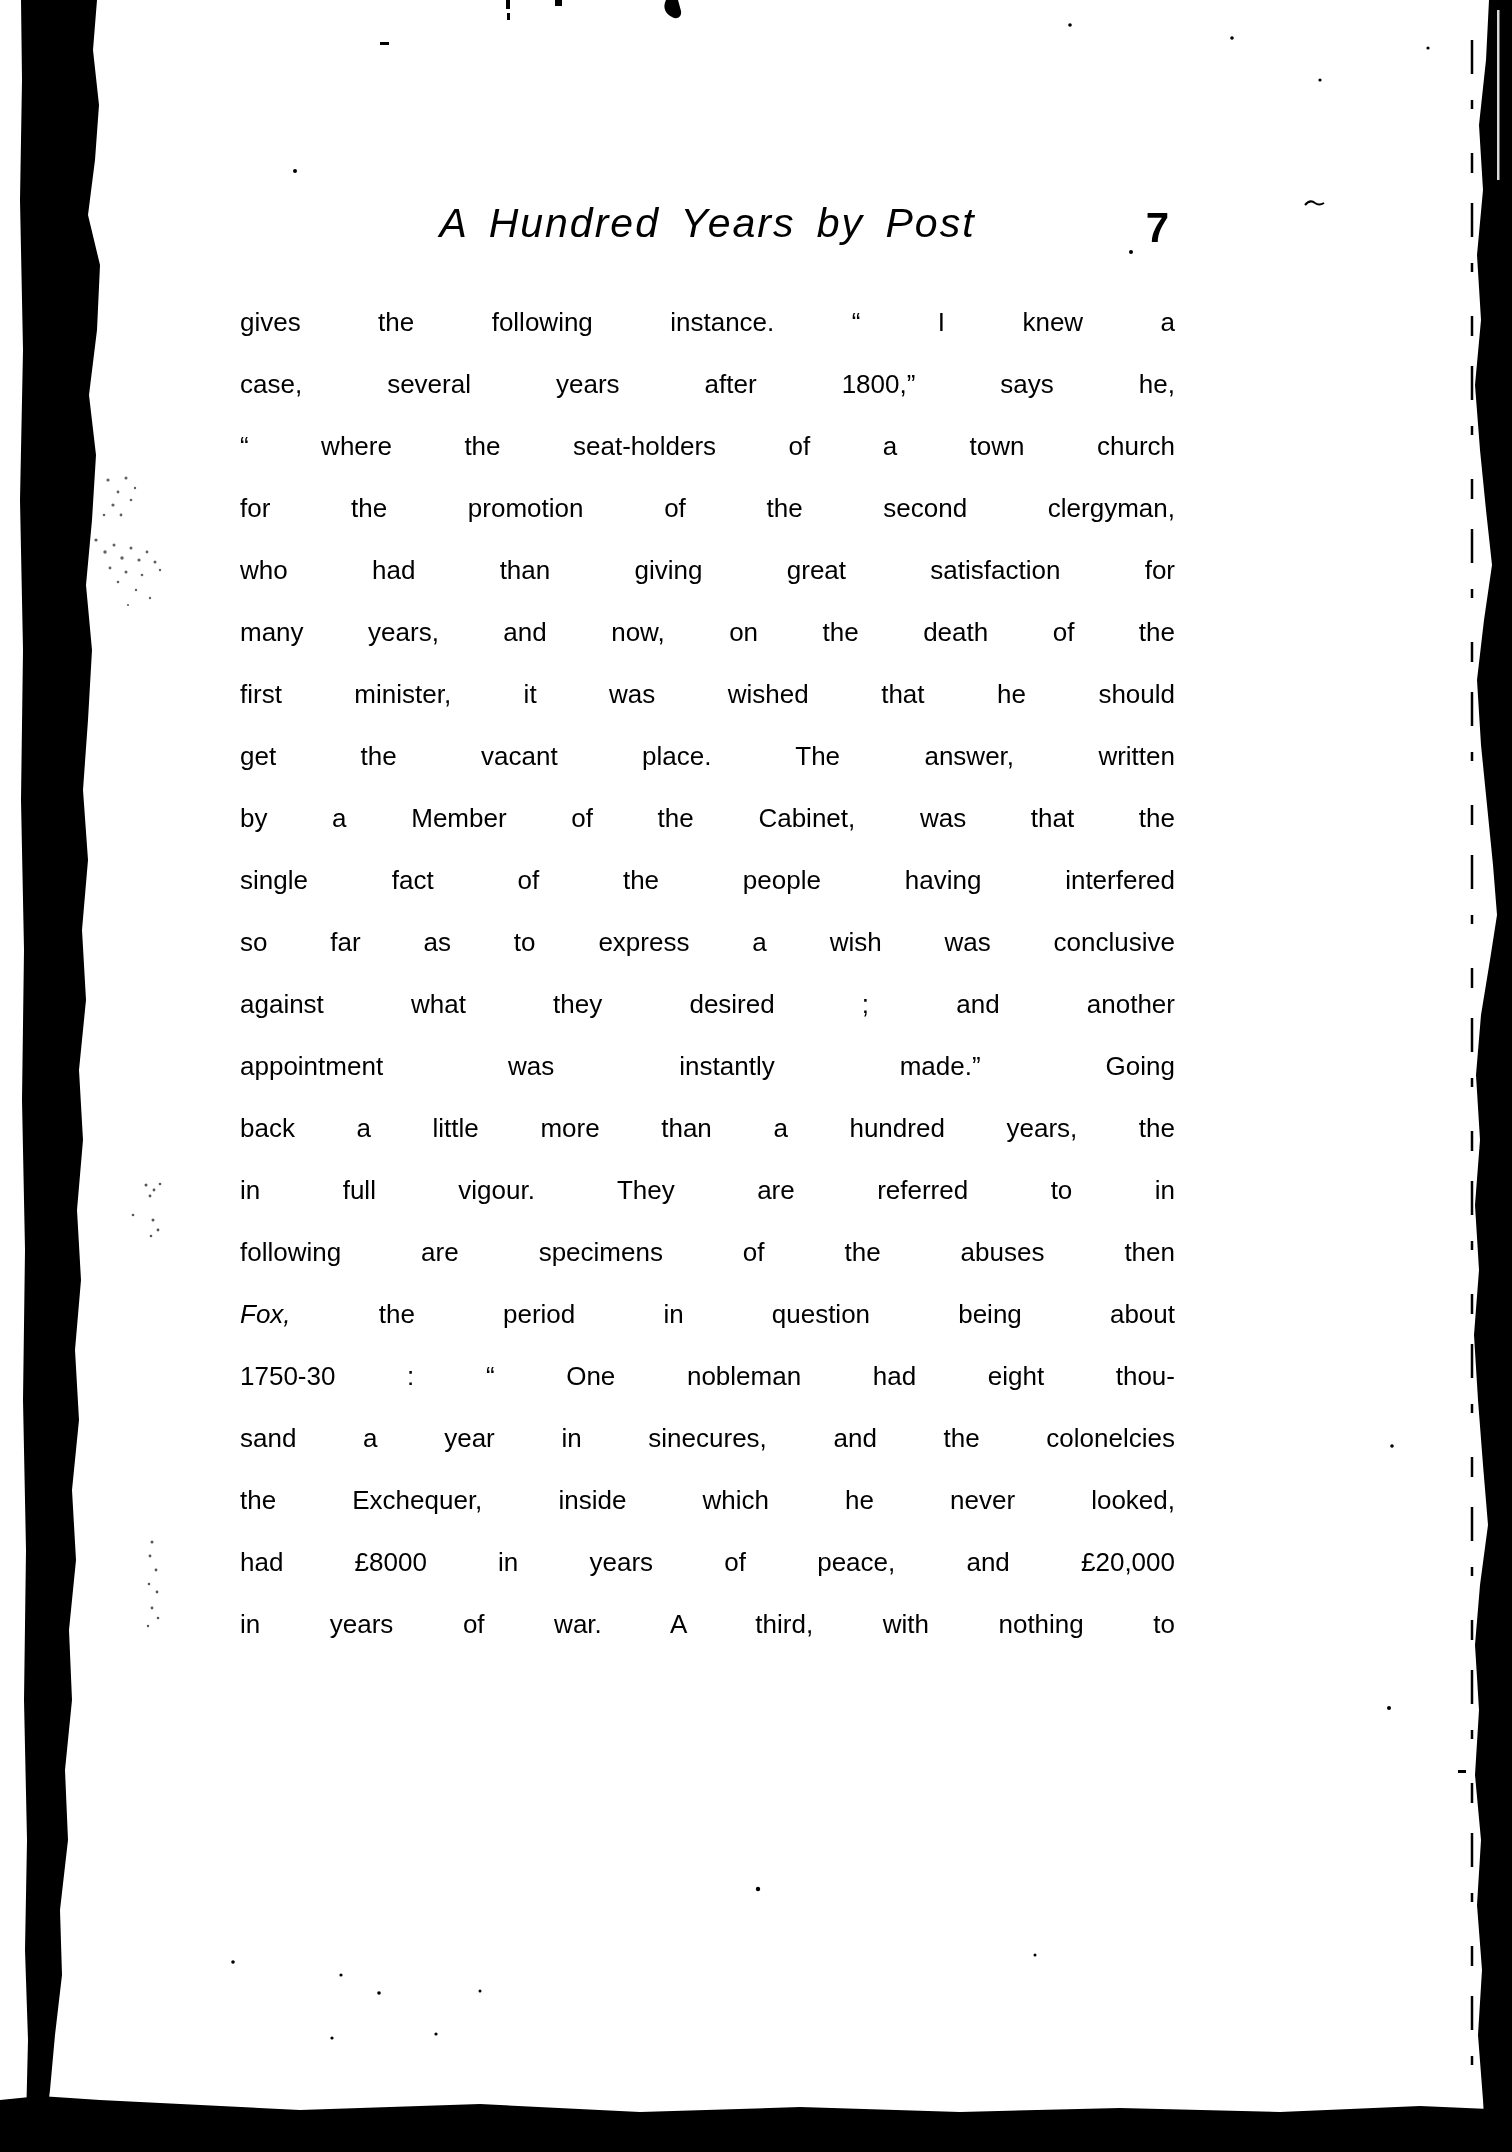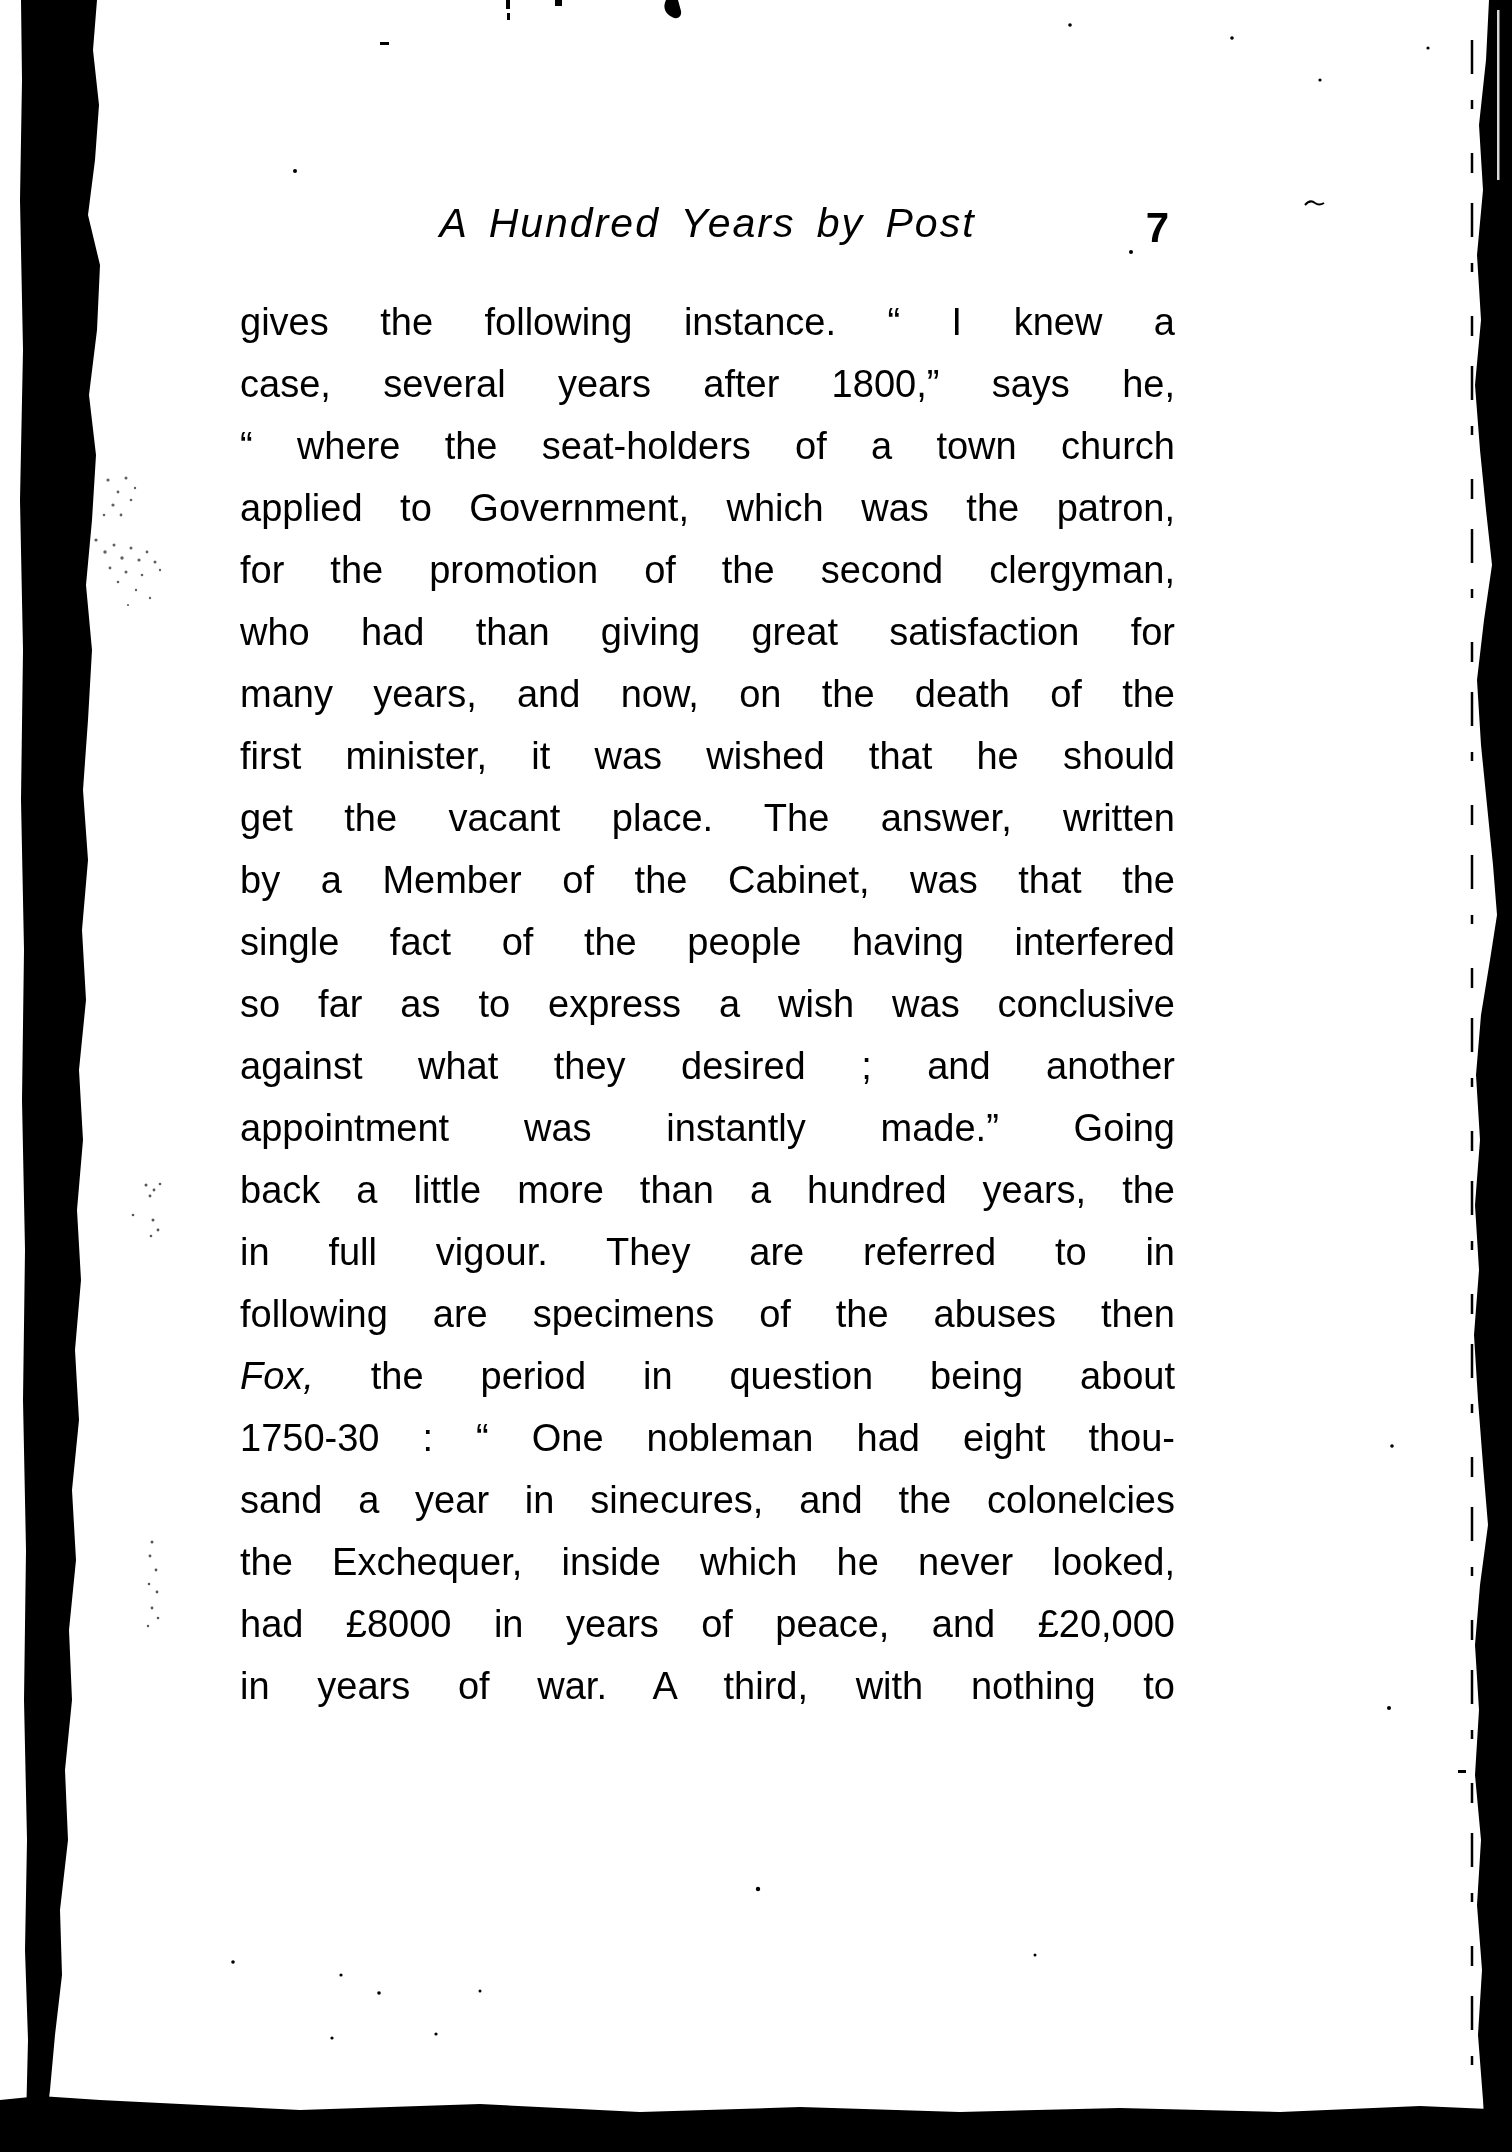--- a/index.html
+++ b/index.html
@@ -19,21 +19,21 @@
     display:block; text-align:center;
     font-style:italic; font-size:41px; line-height:54px;
     letter-spacing:2px; word-spacing:8px;
   }
   .page-number {
     position:absolute; right:6px; top:8px;
     font-style:normal; font-size:42px; font-weight:bold; line-height:48px;
   }
   .body-text {
     position:absolute; left:240px; top:291px; width:935px;
-    font-size:38px; line-height:62px;
+    font-size:26px; line-height:62px;
   }
   .line {
     height:62px; overflow:visible;
     text-align:justify; text-align-last:justify;
     text-justify:inter-word;
   }
   .line i { font-style:italic; }
 </style>
 </head>
 <body>
@@ -128,21 +128,20 @@
 
   <div class="header">
     <span class="running-title">A Hundred Years by Post</span>
     <span class="page-number">7</span>
   </div>
 
   <div class="body-text">
       <div class="line"><span>gives the following instance.  “ I knew a</span></div>
       <div class="line"><span>case, several years after 1800,” says he,</span></div>
       <div class="line"><span>“ where the seat-holders of a town church</span></div>
-      <div class="line"><span>applied to Government, which was the patron,</span></div>
       <div class="line"><span>for the promotion of the second clergyman,</span></div>
       <div class="line"><span>who had than giving great satisfaction for</span></div>
       <div class="line"><span>many years, and now, on the death of the</span></div>
       <div class="line"><span>first minister, it was wished that he should</span></div>
       <div class="line"><span>get the vacant place.  The answer, written</span></div>
       <div class="line"><span>by a Member of the Cabinet, was that the</span></div>
       <div class="line"><span>single fact of the people having interfered</span></div>
       <div class="line"><span>so far as to express a wish was conclusive</span></div>
       <div class="line"><span>against what they desired ; and another</span></div>
       <div class="line"><span>appointment was instantly made.”  Going</span></div>

